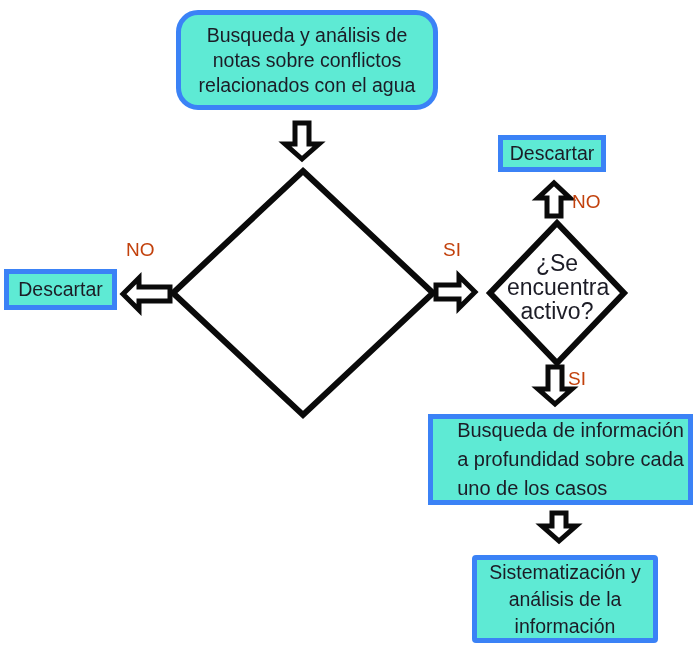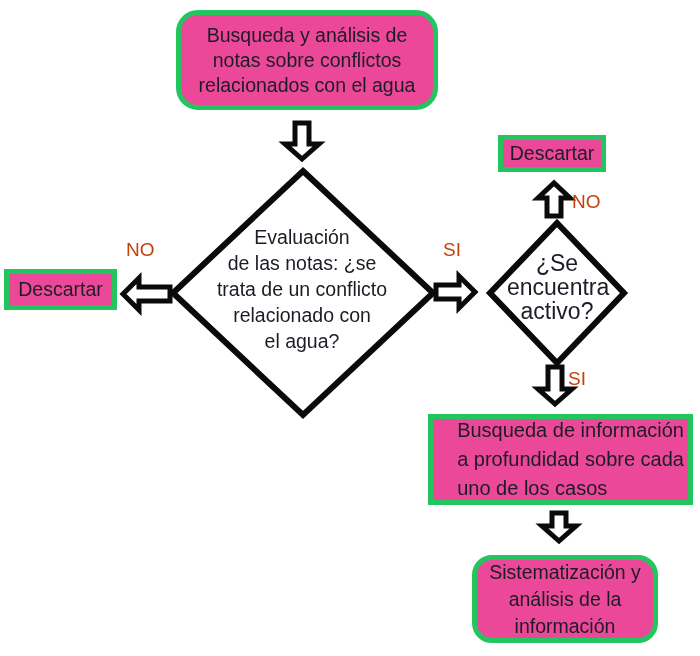--- a/index.html
+++ b/index.html
@@ -13,22 +13,22 @@
     overflow: hidden;
   }
   svg.shapes {
     position: absolute;
     left: 0; top: 0;
     width: 700px; height: 656px;
   }
   .node {
     position: absolute;
     box-sizing: border-box;
-    background: #ec4899;
-    border: 5px solid #22c55e;
+    background: #5eead4;
+    border: 5px solid #3b82f6;
     display: flex;
     align-items: center;
     justify-content: center;
     text-align: center;
   }
   .rounded { border-radius: 22px; }
   .label {
     white-space: pre-line;
     font-size: 19.5px;
     line-height: 25px;
@@ -47,21 +47,21 @@
     font-size: 19px;
     color: #c2410c;
   }
   
   #start        { left: 176px; top: 10px;  width: 262px; height: 100px; }
   #discardLeft  { left: 4px;   top: 269px; width: 113px; height: 41px; }
   #discardTop   { left: 498px; top: 135px; width: 108px; height: 37px; }
   #deepSearch   { left: 428px; top: 414px; width: 265px; height: 91px;
                   justify-content: flex-end; text-align: left; }
   #deepSearch .label { font-size: 20px; line-height: 29px; padding: 0 4px 0 9px; }
-  #systematize  { left: 472px; top: 555px; width: 186px; height: 88px; border-radius: 20px; }
+  #systematize  { left: 472px; top: 555px; width: 186px; height: 88px; border-radius: 4px; }
   #systematize .label { line-height: 27px; }
 
   #evalLabel    { left: 192px; top: 224px; width: 220px; }
   #activeLabel  { left: 507px; top: 251px; width: 100px; font-size: 23px; line-height: 24px; }
 
   #noLeft  { left: 126px; top: 239px; }
   #siRight { left: 443px; top: 239px; }
   #noUp    { left: 572px; top: 191px; }
   #siDown  { left: 568px; top: 368px; }
 </style>
@@ -102,25 +102,20 @@
 a profundidad sobre cada
 uno de los casos</div>
   </div>
 
   <div class="node rounded" id="systematize">
     <div class="label">Sistematización y
 análisis de la
 información</div>
   </div>
 
-  <div class="diamond-label" id="evalLabel">Evaluación
-de las notas: ¿se
-trata de un conflicto
-relacionado con
-el agua?</div>
   <div class="diamond-label" id="activeLabel">¿Se
 encuentra
 activo?</div>
 
   <div class="edge-label" id="noLeft">NO</div>
   <div class="edge-label" id="siRight">SI</div>
   <div class="edge-label" id="noUp">NO</div>
   <div class="edge-label" id="siDown">SI</div>
 
 </div>

